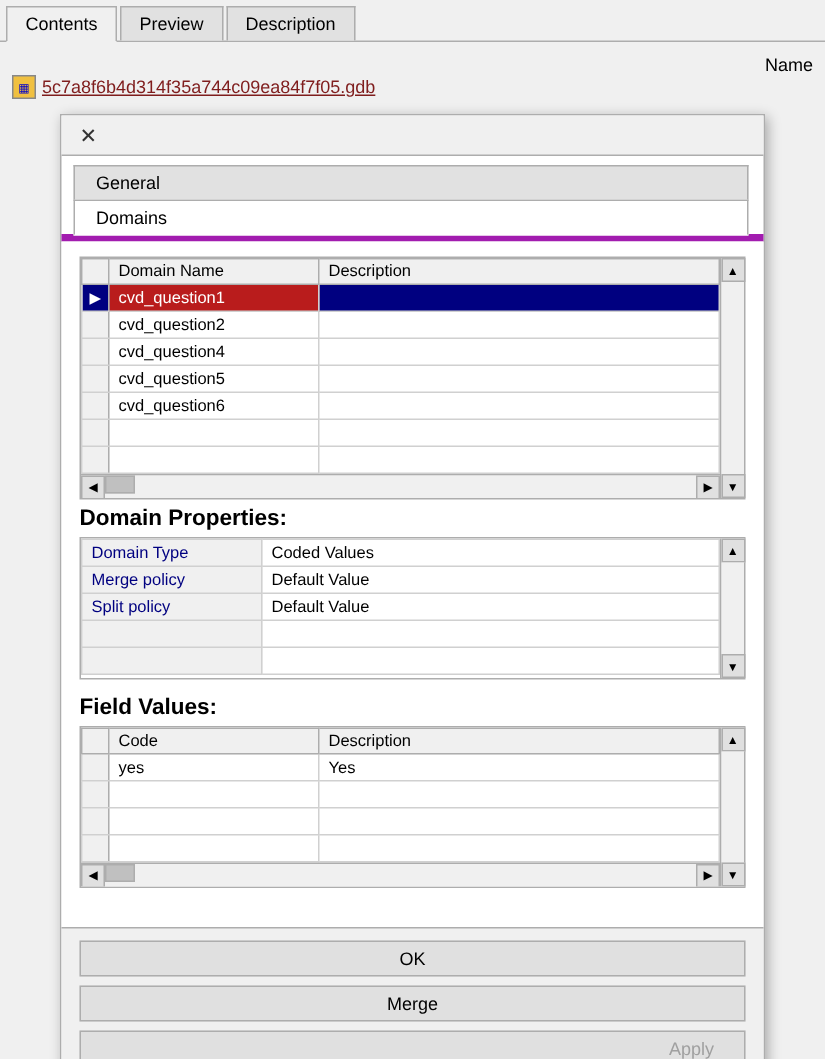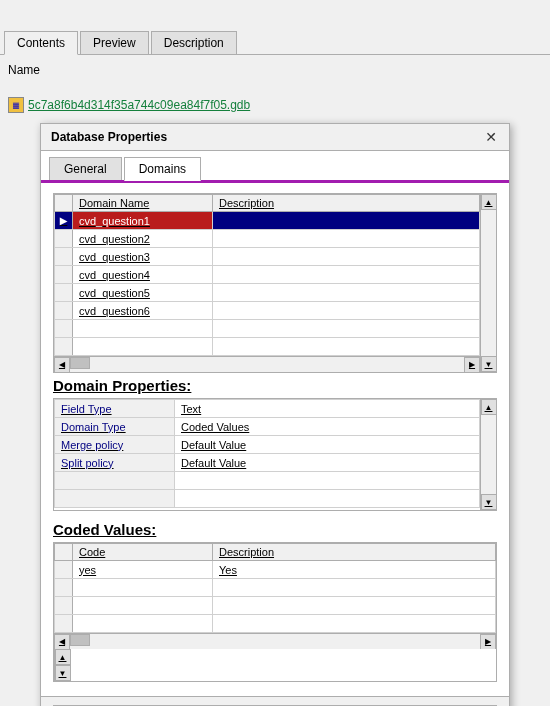--- a/index.html
+++ b/index.html
@@ -29,39 +29,39 @@
     }
 
     .outer-tab {
       padding: 4px 12px;
       border: 1px solid #adadad;
       border-bottom: none;
       background: #e1e1e1;
       cursor: pointer;
       margin-right: 2px;
       font-size: 12px;
-      margin-top: 27px;
     }
 
     .outer-tab.active {
       background: #f0f0f0;
       border-bottom: 1px solid #f0f0f0;
       margin-bottom: -1px;
       z-index: 1;
     }
 
     .outer-content {
       padding: 8px;
       flex: 1;
     }
 
     .name-label {
       font-size: 12px;
-      margin-bottom: 20px;
+      margin-bottom: 0;
       color: #000;
+      text-align: right;
     }
 
     .file-link {
       color: #0000cc;
       display: flex;
       align-items: center;
       gap: 4px;
       margin-bottom: 10px;
     }
 
@@ -105,21 +105,22 @@
       color: #333;
       background: none;
       border: none;
       padding: 0 2px;
       line-height: 1;
     }
 
     .modal-inner-tabs {
       display: flex;
       padding: 6px 8px 0 8px;
-      border-bottom: 3px solid #a21caf;
+      border-bottom: 5px solid #a21caf;
+      flex-direction: column;
     }
 
     .modal-tab {
       padding: 4px 14px;
       border: 1px solid #adadad;
       border-bottom: none;
       background: #e1e1e1;
       cursor: pointer;
       margin-right: 2px;
       font-size: 12px;
@@ -128,21 +129,20 @@
     .modal-tab.active {
       background: white;
       border-bottom: 1px solid white;
       margin-bottom: -1px;
       z-index: 1;
     }
 
     .modal-body {
       padding: 10px 12px;
       background: white;
-      text-decoration: underline;
     }
 
     
     .section-label {
       font-size: 15px;
       font-weight: bold;
       margin-bottom: 4px;
       color: #000;
     }
 
@@ -309,27 +309,26 @@
     <div class="outer-tab">Preview</div>
     <div class="outer-tab">Description</div>
   </div>
 
   <div class="outer-content">
 
     <div class="name-label">Name</div>
 
     <div class="file-link">
       <span class="file-icon">▦</span>
-      <span style="color:#15803d; text-decoration:underline; cursor:pointer;">5c7a8f6b4d314f35a744c09ea84f7f05.gdb</span>
+      <span style="color:#7f1d1d; text-decoration:underline; cursor:pointer;">5c7a8f6b4d314f35a744c09ea84f7f05.gdb</span>
     </div>
 
     <div class="modal-overlay">
 
       <div class="modal-titlebar">
-        <span>Database Properties</span>
         <button class="modal-close">✕</button>
       </div>
 
       <div class="modal-inner-tabs">
         <div class="modal-tab">General</div>
         <div class="modal-tab active">Domains</div>
       </div>
 
       <div class="modal-body">
 
@@ -345,25 +344,20 @@
               </thead>
               <tbody>
                 <tr class="selected">
                   <td class="row-num">▶</td>
                   <td>cvd_question1</td>
                   <td style="background:#000080;"></td>
                 </tr>
                 <tr>
                   <td class="row-num"></td>
                   <td>cvd_question2</td>
-                  <td></td>
-                </tr>
-                <tr>
-                  <td class="row-num"></td>
-                  <td>cvd_question3</td>
                   <td></td>
                 </tr>
                 <tr>
                   <td class="row-num"></td>
                   <td>cvd_question4</td>
                   <td></td>
                 </tr>
                 <tr>
                   <td class="row-num"></td>
                   <td>cvd_question5</td>
@@ -403,24 +397,20 @@
           </div>
         </div>
 
         <div class="section-label">Domain Properties:</div>
 
         <div style="display:flex; border:1px solid #adadad; margin-bottom:10px;">
           <div style="flex:1; overflow:hidden;">
             <table class="domain-props-table">
               <tbody>
                 <tr>
-                  <td>Field Type</td>
-                  <td>Text</td>
-                </tr>
-                <tr>
                   <td>Domain Type</td>
                   <td>Coded Values</td>
                 </tr>
                 <tr>
                   <td>Merge policy</td>
                   <td>Default Value</td>
                 </tr>
                 <tr>
                   <td>Split policy</td>
                   <td>Default Value</td>
@@ -437,23 +427,23 @@
             </table>
           </div>
 
           <div class="scrollbar-v">
             <div class="scroll-arrow">▲</div>
             <div class="scroll-track"></div>
             <div class="scroll-arrow">▼</div>
           </div>
         </div>
 
-        <div class="section-label">Coded Values:</div>
-
-        <div style="display:flex; border:1px solid #adadad; margin-bottom:4px;flex-direction:column;">
+        <div class="section-label">Field Values:</div>
+
+        <div style="display:flex; border:1px solid #adadad; margin-bottom:16px;">
           <div style="flex:1; overflow:hidden;">
             <table class="data-table">
               <thead>
                 <tr>
                   <th style="width:18px; background:#f0f0f0;"></th>
                   <th style="width:140px;">Code</th>
                   <th>Description</th>
                 </tr>
               </thead>
               <tbody>

